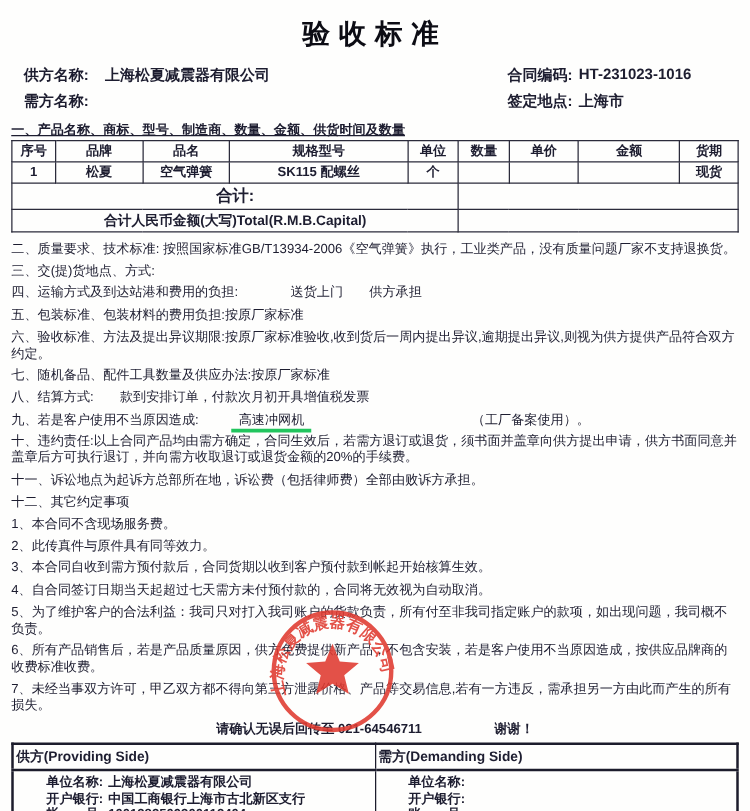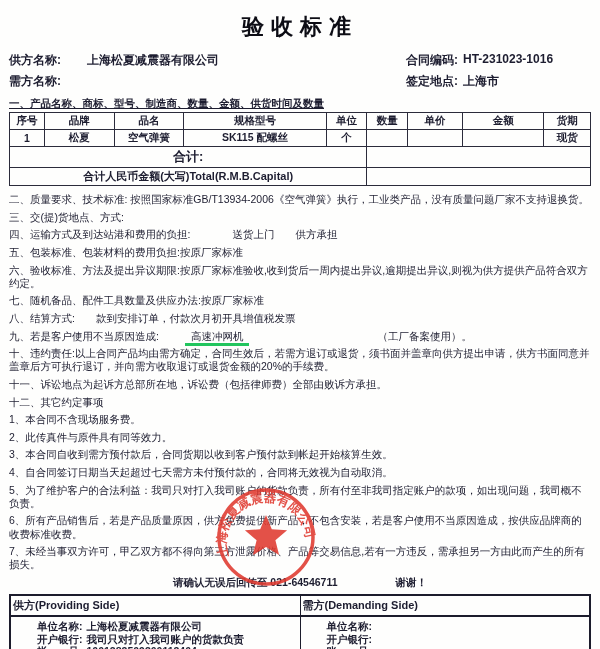--- a/index.html
+++ b/index.html
@@ -1,20 +1,20 @@
 <!DOCTYPE html>
 <html><head>
 <meta charset="utf-8">
 <style>
   html,body{margin:0;padding:0;background:#ffffff;}
   body{width:600px;height:649px;font-family:"Liberation Sans","DejaVu Sans",sans-serif;color:#1d1d30;}
   .page{position:relative;width:600px;height:649px;box-sizing:border-box;padding:6px 9px 0 9px;overflow:hidden;background:#fefefd;}
   .title{text-align:center;font-size:22px;font-weight:bold;letter-spacing:7px;color:#0c0c14;margin:6px 0 10px 0;}
   .hdr-row{display:flex;align-items:baseline;font-size:12px;font-weight:bold;margin:4px 0;}
-  .hdr-left{flex:1;display:flex;gap:26px;}
+  .hdr-left{flex:1;display:flex;gap:13px;margin-left:10px;}
   .hdr-right{width:185px;display:flex;gap:5px;}
   .sec-one{font-size:10.5px;font-weight:bold;margin:7px 0 1px 0;text-decoration:underline;}
   table.items{width:100%;border-collapse:collapse;font-size:10.5px;font-weight:bold;text-align:center;table-layout:fixed;}
   table.items td,table.items th{border:1px solid #2b2b3b;padding:1px 2px;height:14px;overflow:hidden;white-space:nowrap;}
   td.total-cell{font-size:13px;padding-right:2px;}
   td.capital-cell{text-align:center;font-size:11px;}
   .clauses{margin-top:7px;font-size:10.5px;font-weight:400;line-height:1.25;}
   .clause{margin:4.5px 0;}
   .c9-hl{border-bottom:3px solid #22c55e;padding:0 6px 1px 6px;margin-left:26px;}
   .c9-suf{margin-left:128px;}
@@ -133,21 +133,21 @@
 
   <table class="parties">
     <tbody>
         <tr>
       <th style="width:50%">供方(Providing Side)</th>
       <th style="width:50%">需方(Demanding Side)</th>
     </tr>
     <tr>
       <td>
         <div class="pline"><span class="pl">单位名称:</span><span>上海松夏减震器有限公司</span></div>
-        <div class="pline"><span class="pl">开户银行:</span><span>我司只对打入我司账户的货款负责</span></div>
+        <div class="pline"><span class="pl">开户银行:</span><span>中国工商银行上海市古北新区支行</span></div>
         <div class="pline"><span class="pl">帐　　号:</span><span>1001282509300112404</span></div>
 
       </td>
       <td>
         <div class="pline"><span class="pl">单位名称:</span><span></span></div>
         <div class="pline"><span class="pl">开户银行:</span><span></span></div>
         <div class="pline"><span class="pl">账　　号:</span><span></span></div>
 
       </td>
     </tr>

